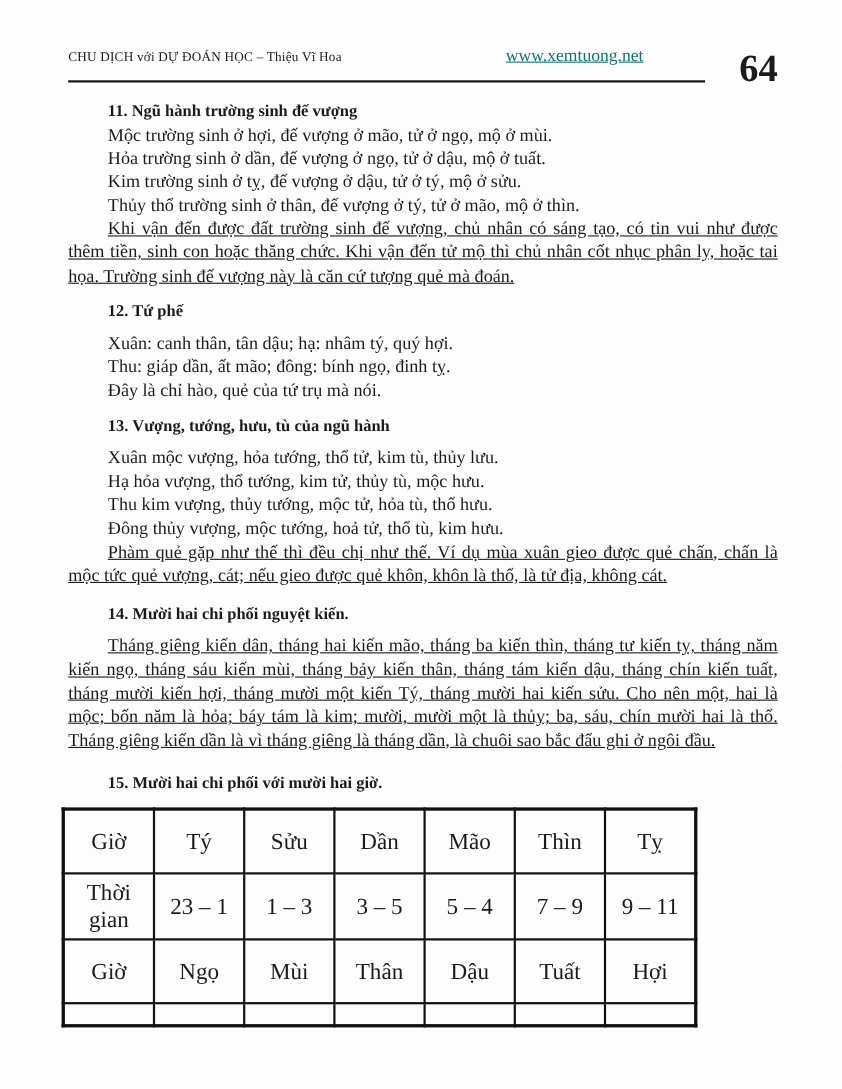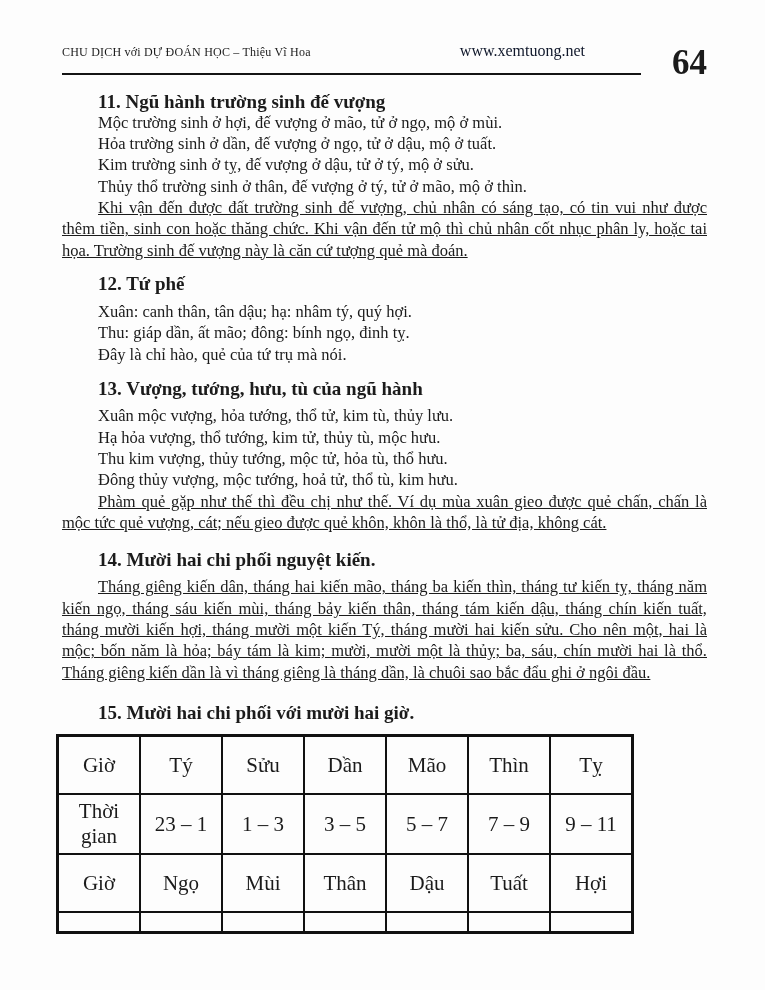--- a/index.html
+++ b/index.html
@@ -23,37 +23,38 @@
     display: flex;
     justify-content: space-between;
     align-items: baseline;
     border-bottom: 2px solid #141414;
     padding-bottom: 13px;
     margin-right: 20px;
   }
   .header-title { font-size: 12px; letter-spacing: 0.2px; }
   .header-link {
     font-size: 16px;
-    color: #0f172a;
+    color: #0f766e;
+    text-decoration: underline;
     margin-right: 56px;
     cursor: pointer;
   }
   .page-number {
     font-size: 35px;
     font-weight: bold;
     line-height: 1.1;
     margin-top: 2px;
     width: 46px;
     text-align: right;
   }
 
   
   .heading {
     font-weight: bold;
-    font-size: 19px;
+    font-size: 15px;
     line-height: 21.3px;
     margin: 12px 0 0 36px;
   }
   .h11 { margin-top: 8px;  margin-bottom: 0; }
   .h12 { margin-top: 12px; margin-bottom: 7px; }
   .h13 { margin-top: 13px; margin-bottom: 6px; }
   .h14 { margin-top: 16px; margin-bottom: 6px; }
   .h15 { margin-top: 19px; margin-bottom: 11px; }
 
   .tline {
@@ -137,21 +138,21 @@
       <td>Dần</td>
       <td>Mão</td>
       <td>Thìn</td>
       <td>Tỵ</td>
     </tr>
     <tr class="r-tall2">
       <td>Thời gian</td>
       <td>23 – 1</td>
       <td>1 – 3</td>
       <td>3 – 5</td>
-      <td>5 – 7</td>
+      <td>5 – 4</td>
       <td>7 – 9</td>
       <td>9 – 11</td>
     </tr>
     <tr class="r-tall3">
       <td>Giờ</td>
       <td>Ngọ</td>
       <td>Mùi</td>
       <td>Thân</td>
       <td>Dậu</td>
       <td>Tuất</td>

